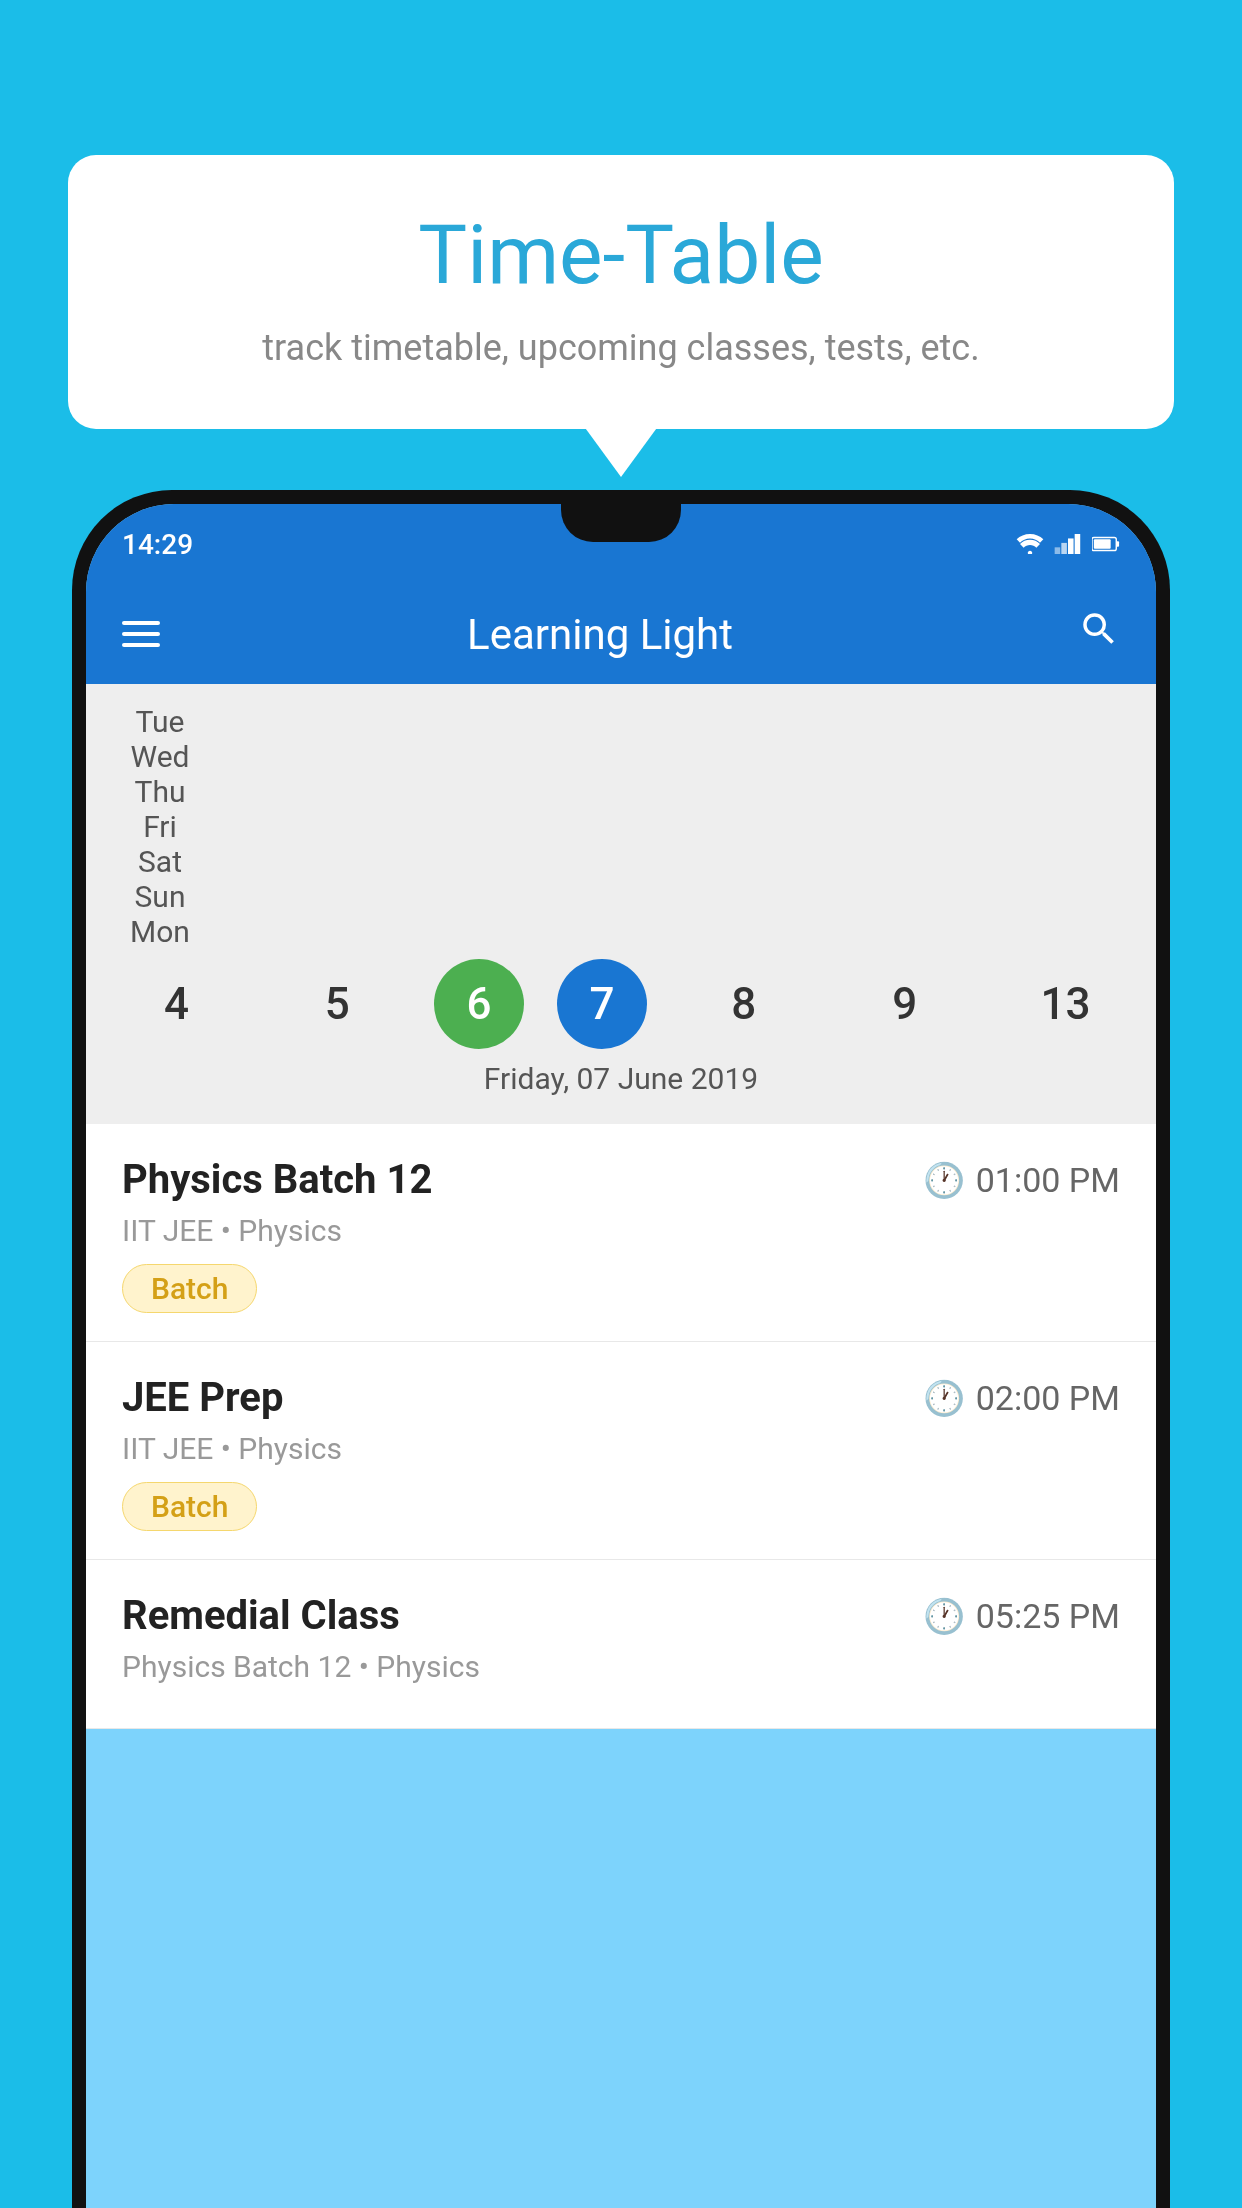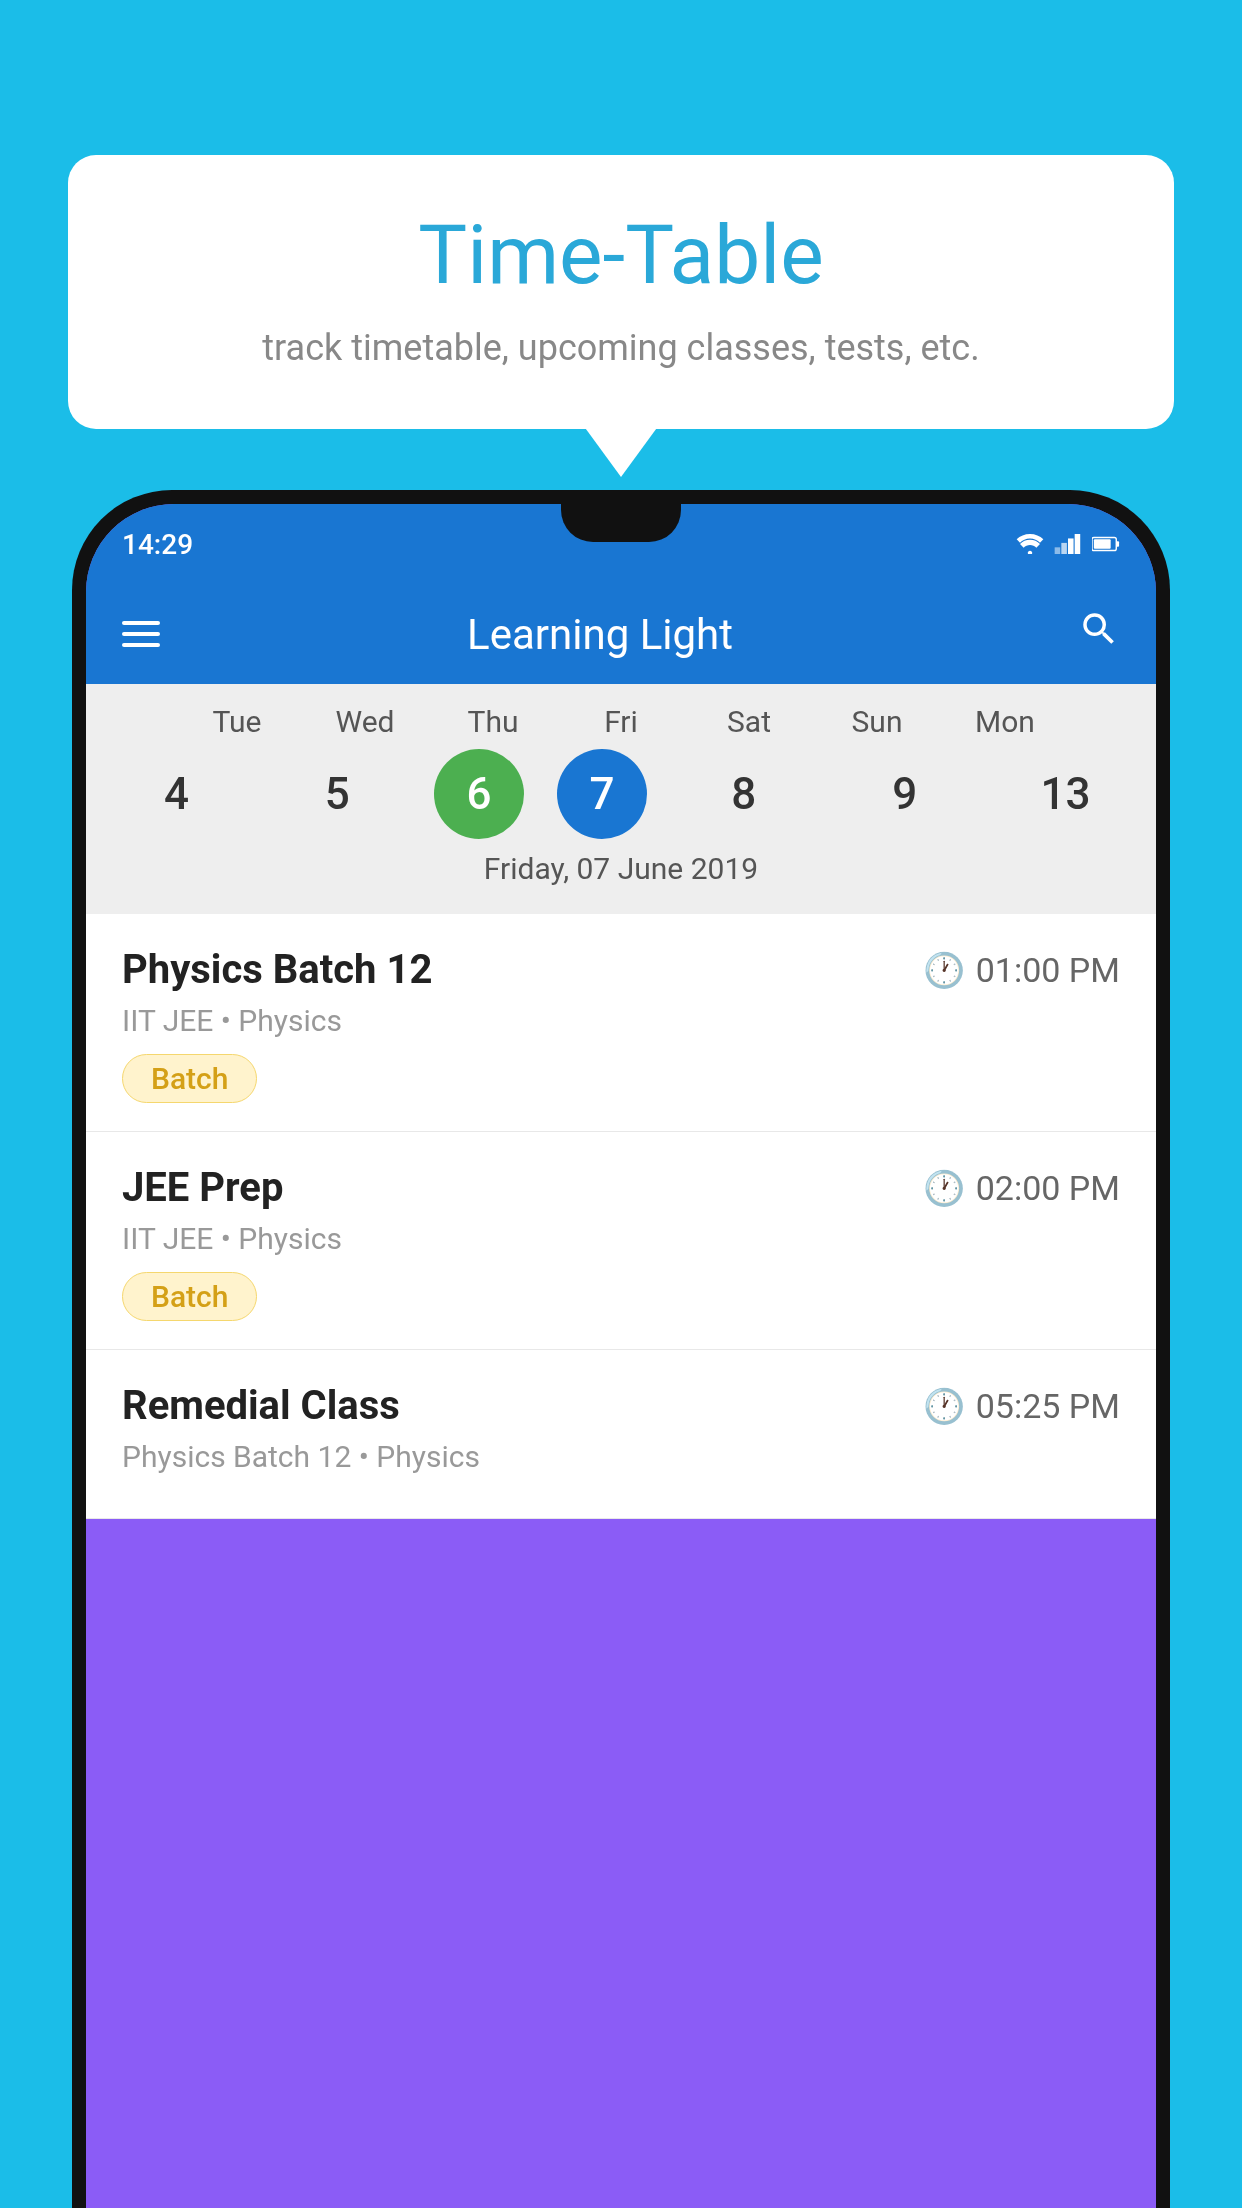--- a/index.html
+++ b/index.html
@@ -56,21 +56,21 @@
       left: 72px;
       right: 72px;
       bottom: 0px;
       background: #111;
       border-radius: 100px 100px 0 0;
       padding: 14px;
       padding-bottom: 0;
     }
 
     .phone-inner {
-      background: #8b5cf6;
+      background: #7dd3fc;
       border-radius: 88px 88px 0 0;
       overflow: hidden;
       height: 100%;
       position: relative;
     }
 
     
     .notch-area {
       background: #1976D2;
       height: 80px;
@@ -143,23 +143,24 @@
       cursor: pointer;
     }
 
     
     .calendar-strip {
       background: #EEEEEE;
       padding: 20px 0 12px 0;
     }
     .day-headers {
       display: flex;
-      justify-content: center;
+      justify-content: flex-start;
       padding: 0 10px;
       margin-bottom: 10px;
+      flex-direction: column;
     }
     .day-header {
       width: 128px;
       text-align: center;
       font-size: 30px;
       color: #555;
       font-weight: 400;
     }
     .day-numbers {
       display: flex;

